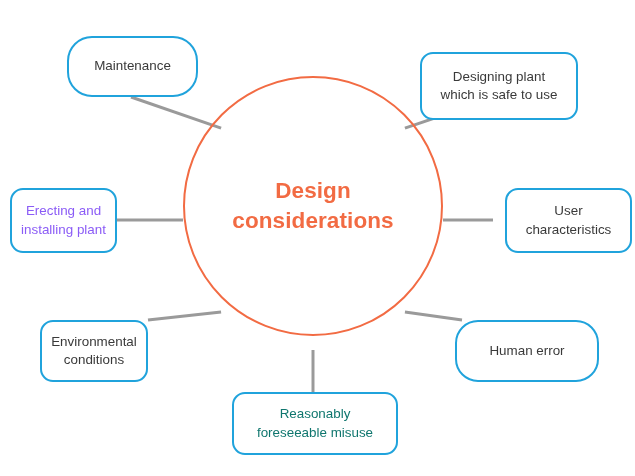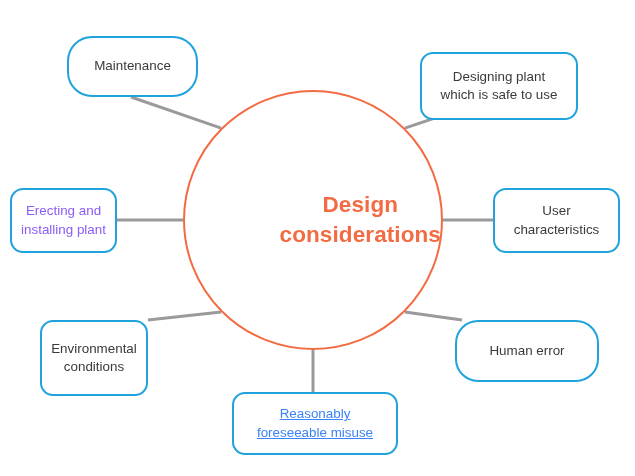--- a/index.html
+++ b/index.html
@@ -72,47 +72,47 @@
   <svg id="connector-layer" viewBox="0 0 635 476" xmlns="http://www.w3.org/2000/svg">
       <line x1="131" y1="97" x2="221.07611844574882" y2="128.07611844574882" stroke="#9A9A9A" stroke-width="3" stroke-linecap="butt"></line>
       <line x1="497" y1="97" x2="404.9238815542511" y2="128.07611844574882" stroke="#9A9A9A" stroke-width="3" stroke-linecap="butt"></line>
       <line x1="117" y1="220" x2="183" y2="220.00000000000003" stroke="#9A9A9A" stroke-width="3" stroke-linecap="butt"></line>
       <line x1="493" y1="220" x2="443" y2="220" stroke="#9A9A9A" stroke-width="3" stroke-linecap="butt"></line>
       <line x1="148" y1="320" x2="221.07611844574882" y2="311.9238815542512" stroke="#9A9A9A" stroke-width="3" stroke-linecap="butt"></line>
       <line x1="462" y1="320" x2="404.9238815542512" y2="311.9238815542512" stroke="#9A9A9A" stroke-width="3" stroke-linecap="butt"></line>
       <line x1="313" y1="392" x2="313" y2="350" stroke="#9A9A9A" stroke-width="3" stroke-linecap="butt"></line>
     </svg>
 
-  <div class="hub" id="hub-circle" style="left: 183px; top: 90px; width: 260px; height: 260px; border-color: rgb(242, 107, 67); justify-content: flex-end;">
+  <div class="hub" id="hub-circle" style="left: 183px; top: 76px; width: 260px; height: 260px; border-color: rgb(242, 107, 67);">
     <div class="hub-label" style="color: rgb(242, 107, 67);">Design
 considerations</div>
   </div>
 
   <div id="node-layer">
       <div class="node" style="left: 67px; top: 36px; width: 131px; height: 61px; border-color: rgb(32, 163, 220); border-radius: 25px;">
         <div class="node-label" style="color: rgb(58, 58, 58);">Maintenance</div>
       </div>
       <div class="node" style="left: 420px; top: 52px; width: 158px; height: 68px; border-color: rgb(32, 163, 220);">
         <div class="node-label" style="color: rgb(58, 58, 58);">Designing plant
 which is safe to use</div>
       </div>
       <div class="node" style="left: 10px; top: 188px; width: 107px; height: 65px; border-color: rgb(32, 163, 220);">
         <div class="node-label" style="color: #8b5cf6;">Erecting and
 installing plant</div>
       </div>
-      <div class="node" style="left: 493px; top: 188px; width: 127px; height: 65px; border-color: rgb(32, 163, 220);">
+      <div class="node" style="left: 505px; top: 188px; width: 127px; height: 65px; border-color: rgb(32, 163, 220);">
         <div class="node-label" style="color: rgb(58, 58, 58);">User
 characteristics</div>
       </div>
-      <div class="node" style="left: 40px; top: 320px; width: 108px; height: 76px; border-color: rgb(32, 163, 220);">
+      <div class="node" style="left: 40px; top: 320px; width: 108px; height: 62px; border-color: rgb(32, 163, 220);">
         <div class="node-label" style="color: rgb(58, 58, 58);">Environmental
 conditions</div>
       </div>
       <div class="node" style="left: 455px; top: 320px; width: 144px; height: 62px; border-color: rgb(32, 163, 220); border-radius: 23px;">
         <div class="node-label" style="color: rgb(58, 58, 58);">Human error</div>
       </div>
       <div class="node" style="left: 232px; top: 392px; width: 166px; height: 63px; border-color: rgb(32, 163, 220);">
-        <div class="node-label" style="color: #3b82f6; text-decoration: underline;">Reasonably
+        <div class="node-label" style="color: #0f766e;">Reasonably
 foreseeable misuse</div>
       </div>
     </div>
 
 </div>
 
 </body></html>

